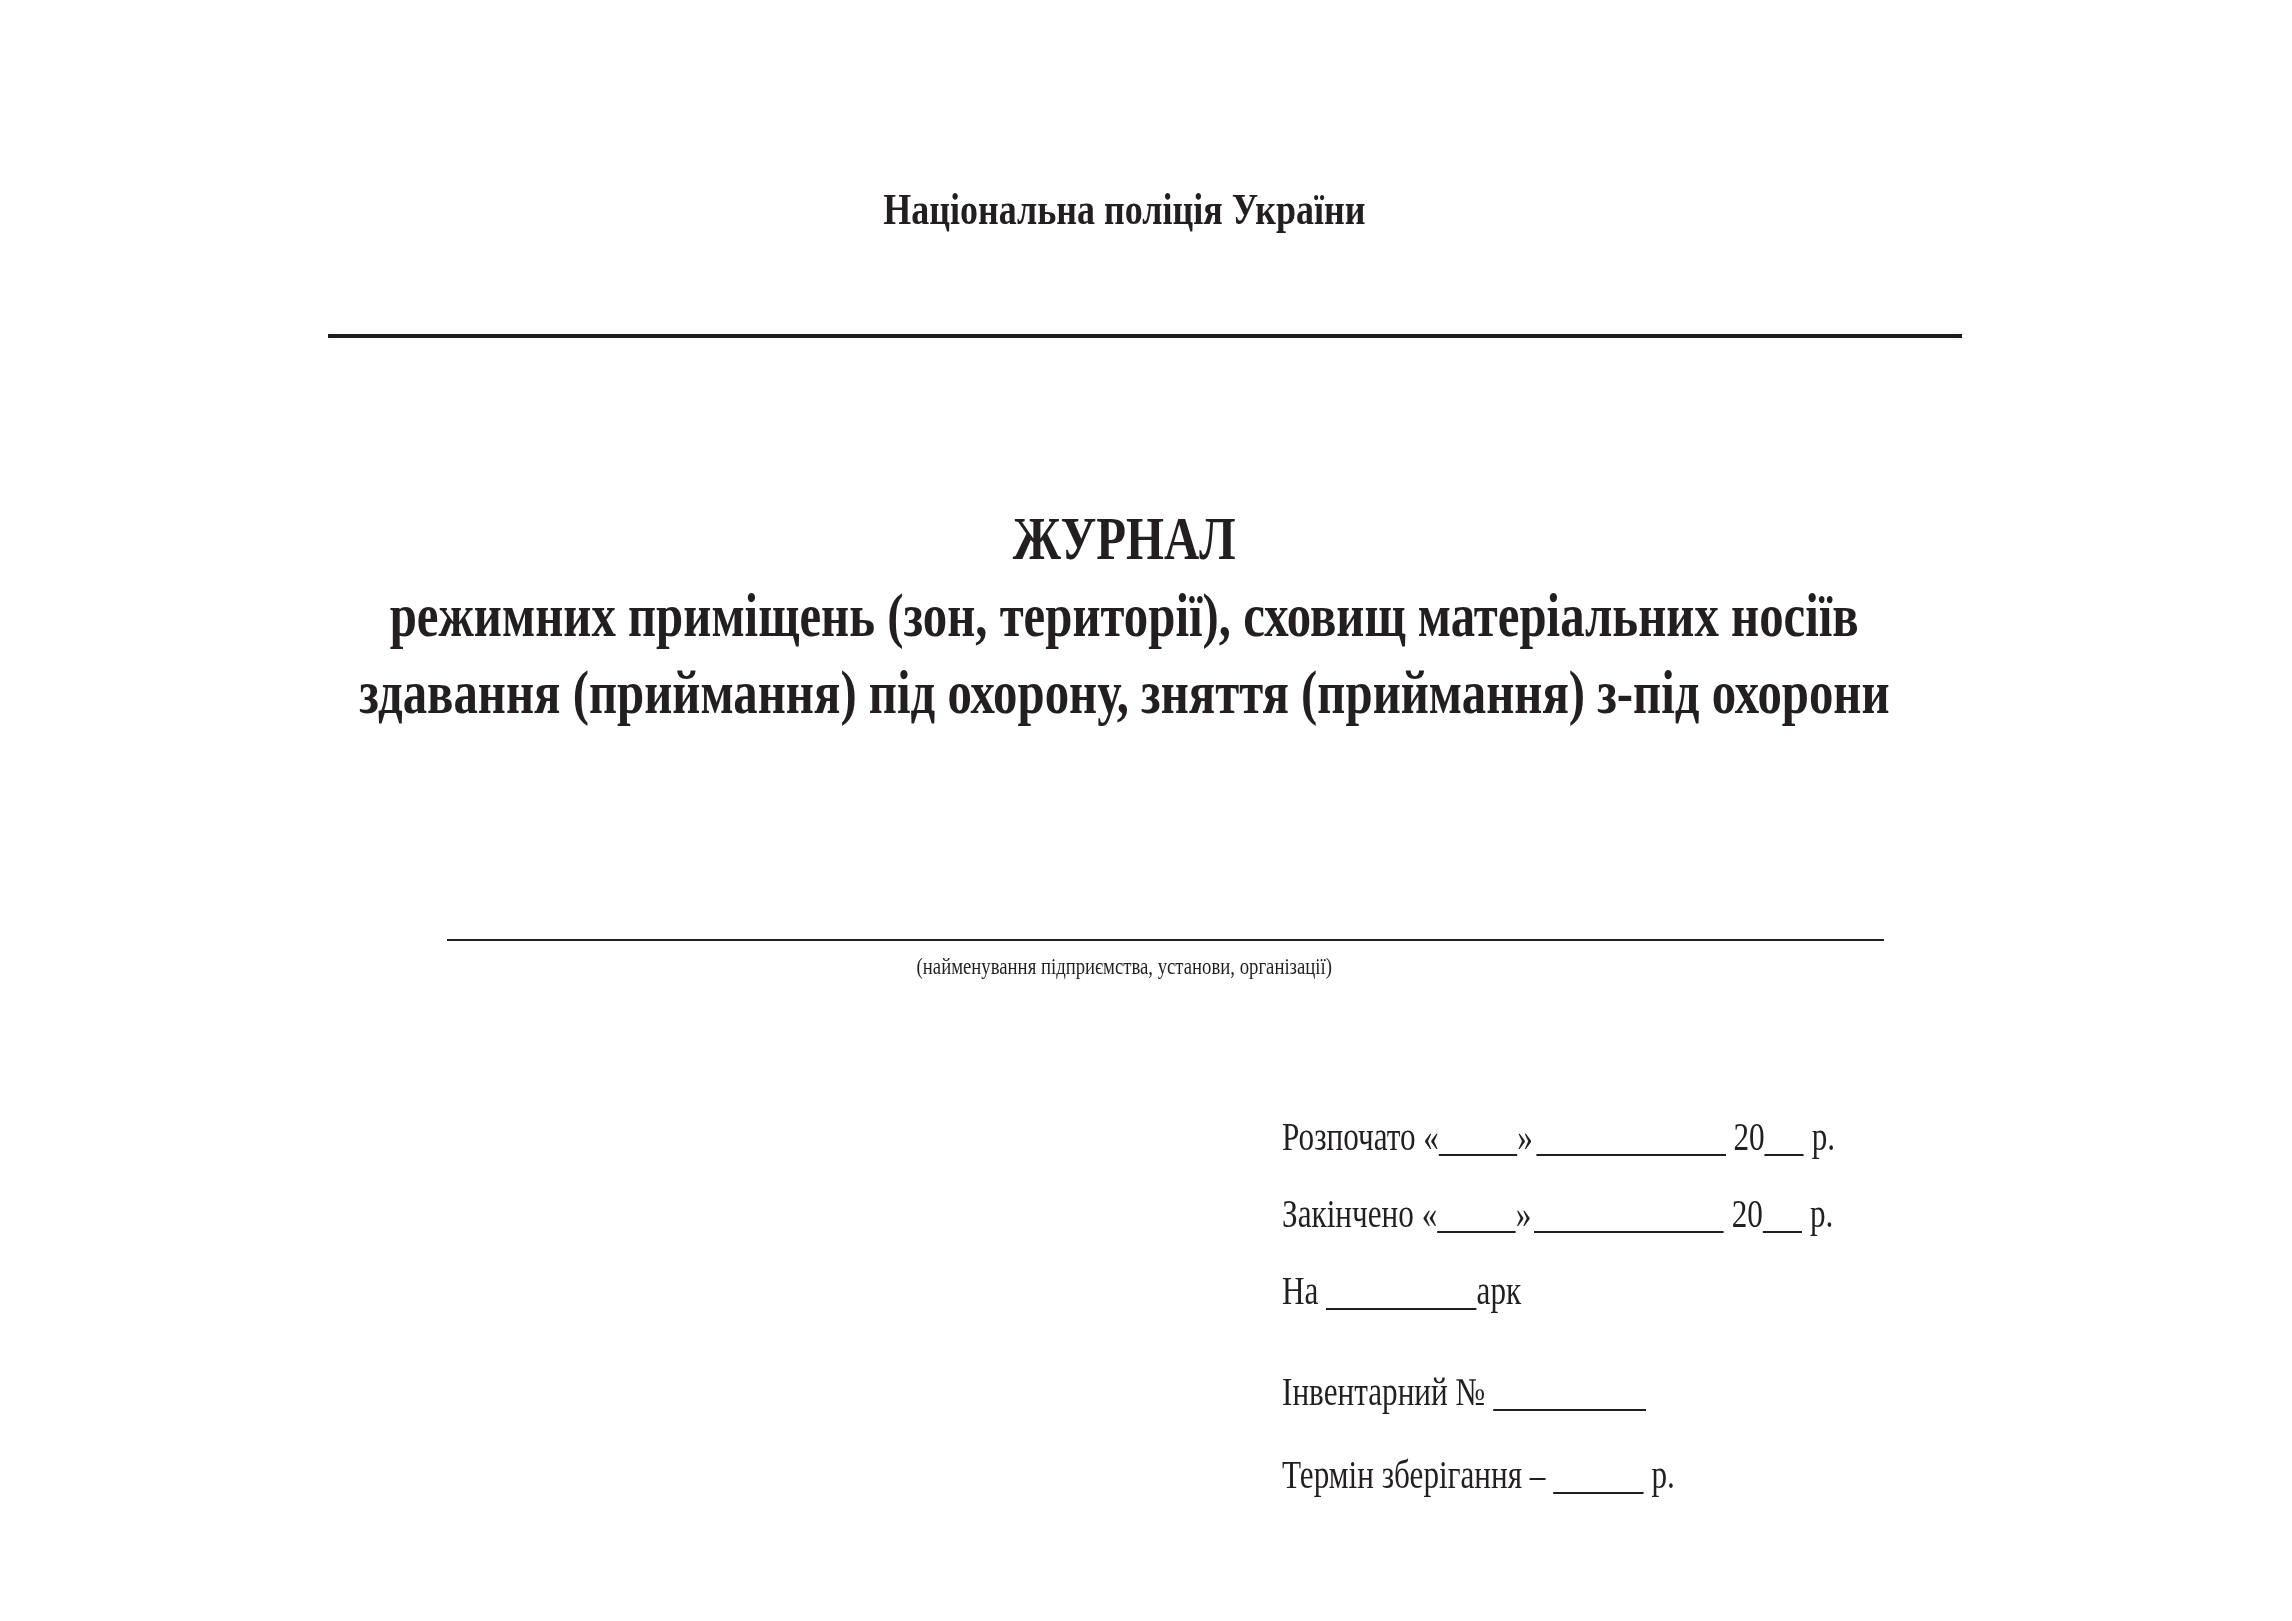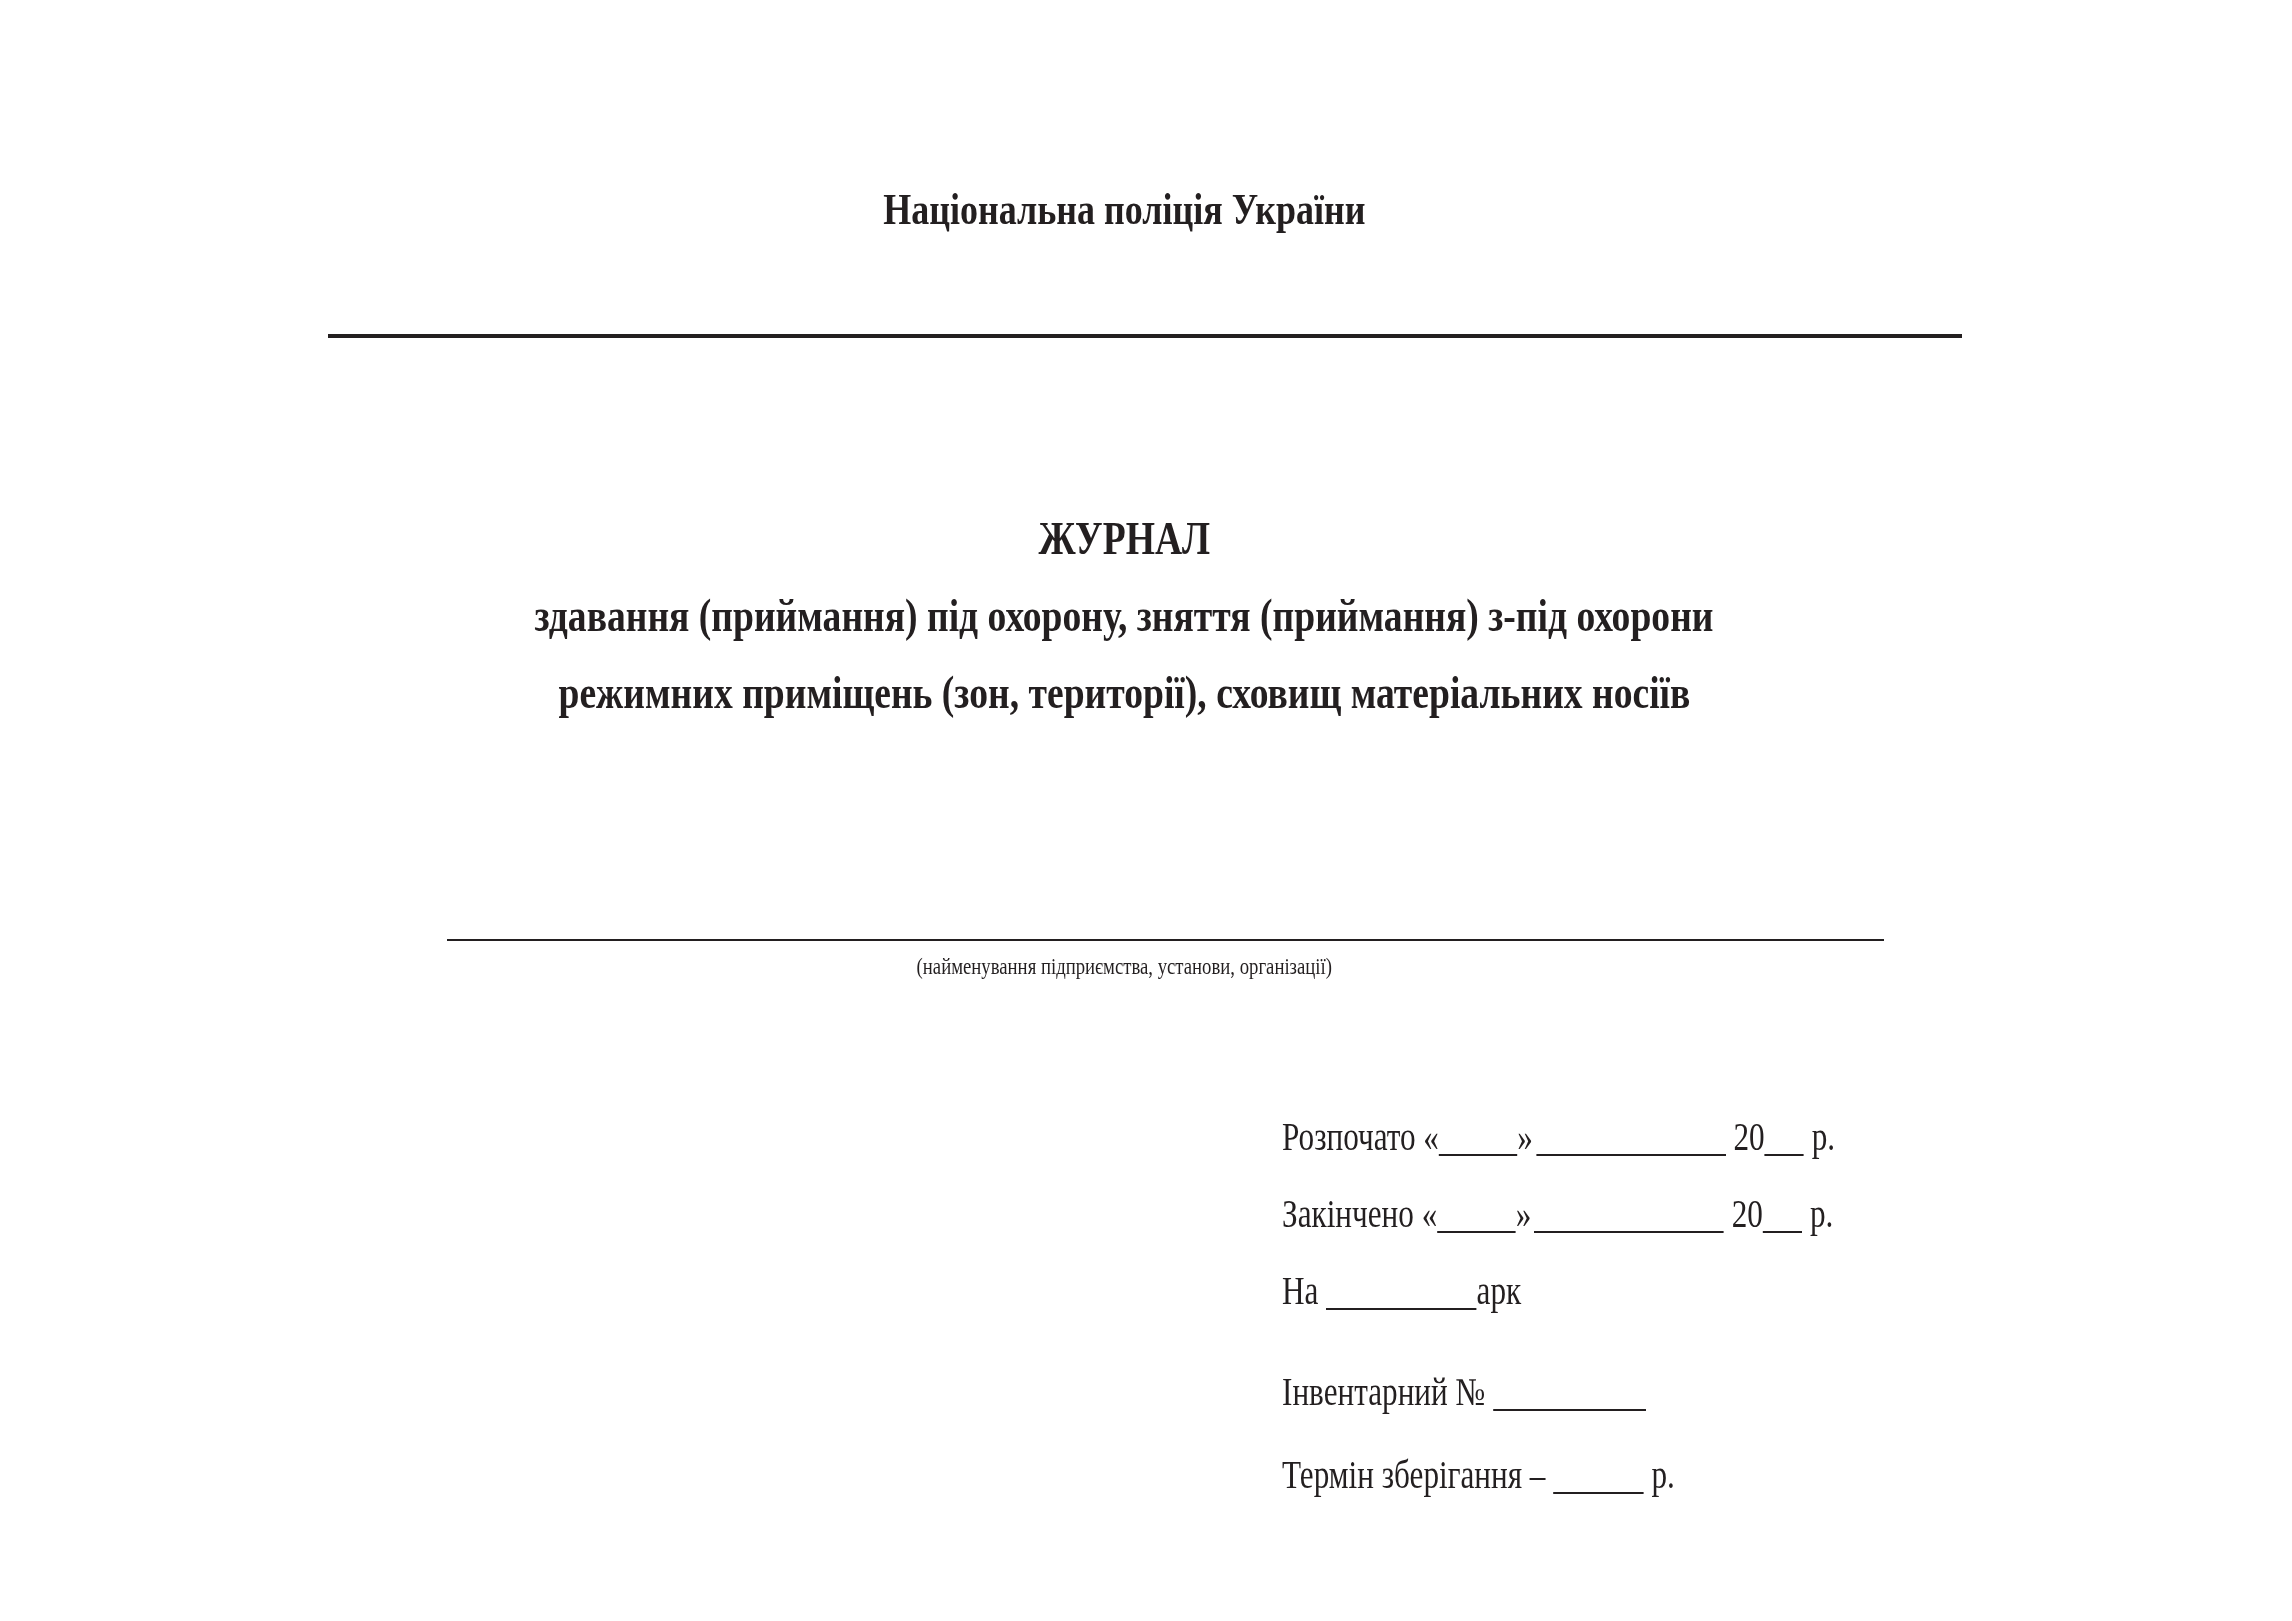--- a/index.html
+++ b/index.html
@@ -39,21 +39,21 @@
     left: 328px;
     top: 334px;
     width: 1634px;
     height: 3.9px;
     background: #231f20;
   }
 
   .title-block {
     top: 500px;
     font-weight: bold;
-    font-size: 47px;
+    font-size: 61px;
     line-height: 77px;
   }
   .title-line { display: block; }
   .title-line .condensed { transform: scaleX(0.80); }
 
   .org-rule {
     left: 447px;
     top: 939px;
     width: 1437px;
     height: 2px;
@@ -101,24 +101,24 @@
   <span class="condensed">Національна поліція України</span>
 </div>
 
 <div class="abs top-rule"></div>
 
 <div class="center-block title-block">
   <span class="title-line">
     <span class="condensed">ЖУРНАЛ</span>
   </span>
   <span class="title-line">
-    <span class="condensed">здавання (приймання) під охорону, зняття (приймання) з-під охорони</span>
+    <span class="condensed">режимних приміщень (зон, території), сховищ матеріальних носіїв</span>
   </span>
   <span class="title-line">
-    <span class="condensed">режимних приміщень (зон, території), сховищ матеріальних носіїв</span>
+    <span class="condensed">здавання (приймання) під охорону, зняття (приймання) з-під охорони</span>
   </span>
 </div>
 
 <div class="abs org-rule">
   <span></span>
 </div>
 <div class="center-block org-caption">
   <span class="condensed">(найменування підприємства, установи, організації)</span>
 </div>
 

